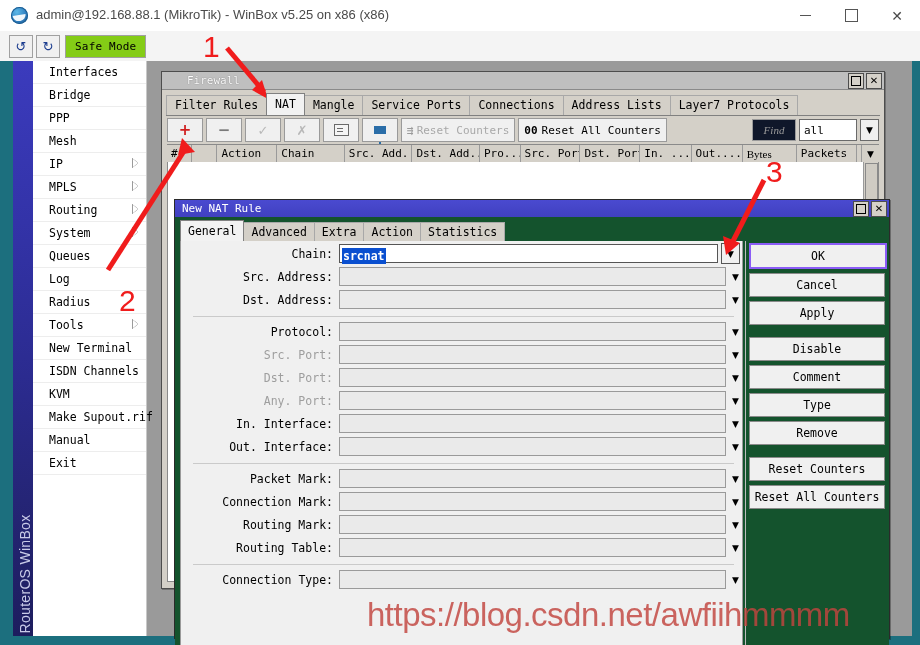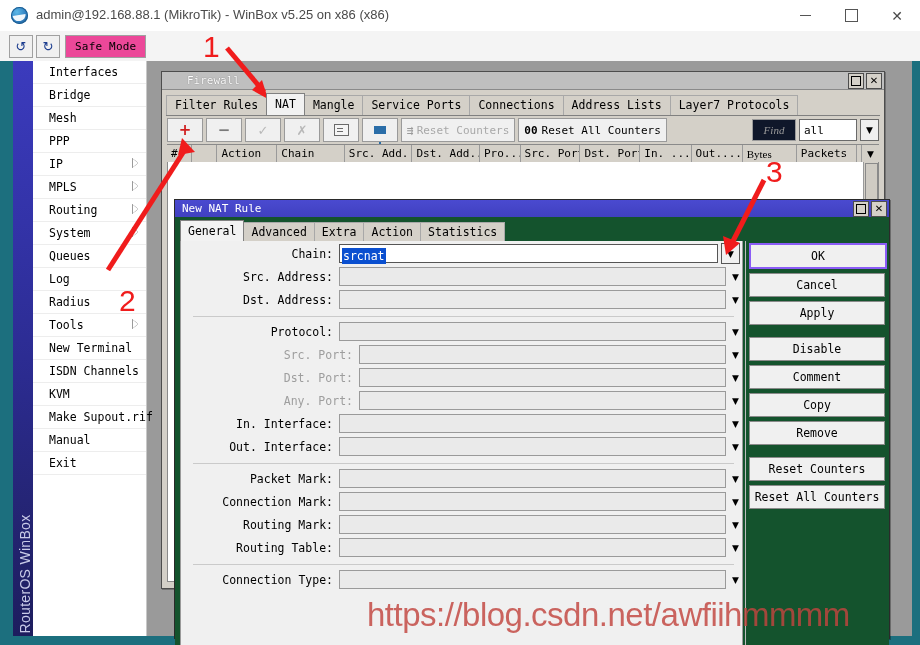--- a/index.html
+++ b/index.html
@@ -59,21 +59,21 @@
     position: absolute; top: 4px; width: 22px; height: 21px;
     background: #f0f0f0; border: 1px solid #a0a0a0;
     display: flex; align-items: center; justify-content: center;
     color: #1c3d8f; font-size: 13px; line-height: 1;
     font-family: "DejaVu Sans", sans-serif;
   }
   .tb-undo { left: 9px; }
   .tb-redo { left: 36px; }
   .tb-safemode {
     position: absolute; left: 65px; top: 4px; height: 21px; padding: 0 9px;
-    background: #ec4899; border: 1px solid #a0a0a0;
+    background: #84cc16; border: 1px solid #a0a0a0;
     display: flex; align-items: center; justify-content: center;
     font-size: 11px; color: #000; letter-spacing: .2px;
   }
   .statusbar {
     position: absolute; right: 8px; top: 36px;
     display: flex; align-items: center; gap: 4px;
     font-size: 11px; color: #000; white-space: nowrap;
   }
   .sb-label { color: #000; }
   .sb-val {
@@ -280,26 +280,26 @@
     overflow: hidden;
   }
   .frow {
     position: relative; display: flex; align-items: center;
     height: 21px; margin-top: 2px;
   }
   .flabel {
     width: 152px; text-align: right; padding-right: 6px;
     font-size: 11.5px; color: #000; white-space: nowrap;
   }
-  .flabel.dim { color: #9e9e9e; margin-left: 20px; }
+  .flabel.dim { color: #9e9e9e; }
   .finput {
     height: 17px; background: #eaeaea; border: 1px solid #9a9a9a;
     flex: 1; margin-right: 3px;
   }
-  .finput.active { background: #ffffff; border: 1px solid #555; }
+  .finput.active { background: #ffffff; border: 1px solid #555; font-weight: bold; }
   .finput .sel {
     display: inline-block; background: #0a4fd0; color: #ffffff;
     font-size: 11.5px; padding: 0 1px; margin: 0 0 0 2px; line-height: 16px;
   }
   .fcaret {
     width: 13px; text-align: center; font-size: 9px; color: #000;
     font-family: "DejaVu Sans", sans-serif;
   }
   .fdropbtn {
     width: 17px; height: 19px; background: #f0f0f0; border: 1px solid #555;
@@ -384,22 +384,22 @@
   <div class="teal-right"></div>
   <div class="teal-bottom"></div>
 
   <div class="ros-bar">
     <div class="ros-text">RouterOS WinBox</div>
   </div>
 
   <div class="menu" id="menu-list">
       <div class="menu-item"><span>Interfaces</span></div>
       <div class="menu-item"><span>Bridge</span></div>
+      <div class="menu-item"><span>PPP</span></div>
       <div class="menu-item"><span>Mesh</span></div>
-      <div class="menu-item"><span>PPP</span></div>
       <div class="menu-item"><span>IP</span><span class="menu-arrow"></span></div>
       <div class="menu-item"><span>MPLS</span><span class="menu-arrow"></span></div>
       <div class="menu-item"><span>Routing</span><span class="menu-arrow"></span></div>
       <div class="menu-item"><span>System</span><span class="menu-arrow"></span></div>
       <div class="menu-item"><span>Queues</span></div>
       <div class="menu-item"><span>Log</span></div>
       <div class="menu-item"><span>Radius</span></div>
       <div class="menu-item"><span>Tools</span><span class="menu-arrow"></span></div>
       <div class="menu-item"><span>New Terminal</span></div>
       <div class="menu-item"><span>ISDN Channels</span></div>
@@ -584,21 +584,21 @@
           </div>
         </div>
       <div class="nat-divider"></div>
       <div class="btn-col" id="nat-buttons">
           <div class="dlg-btn default">OK</div>
           <div class="dlg-btn">Cancel</div>
           <div class="dlg-btn">Apply</div>
           <div class="btn-gap"></div>
           <div class="dlg-btn">Disable</div>
           <div class="dlg-btn">Comment</div>
-          <div class="dlg-btn">Copy</div>
+          <div class="dlg-btn">Type</div>
           <div class="dlg-btn">Remove</div>
           <div class="btn-gap"></div>
           <div class="dlg-btn">Reset Counters</div>
           <div class="dlg-btn">Reset All Counters</div>
         </div>
     </div>
   </div>
 
   <div class="watermark">https://blog.csdn.net/awfiihmmmm</div>
 

